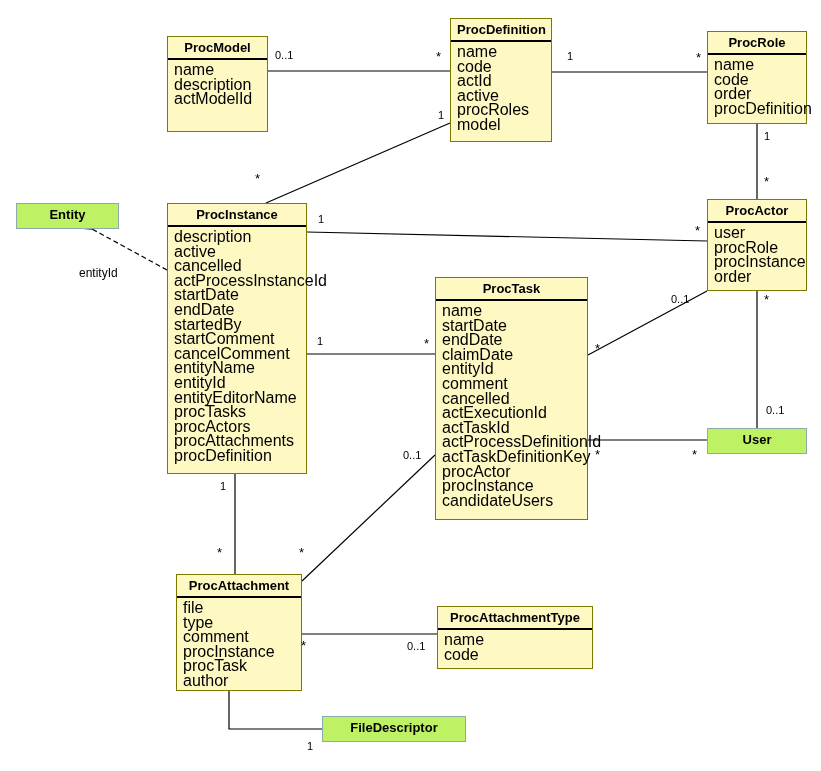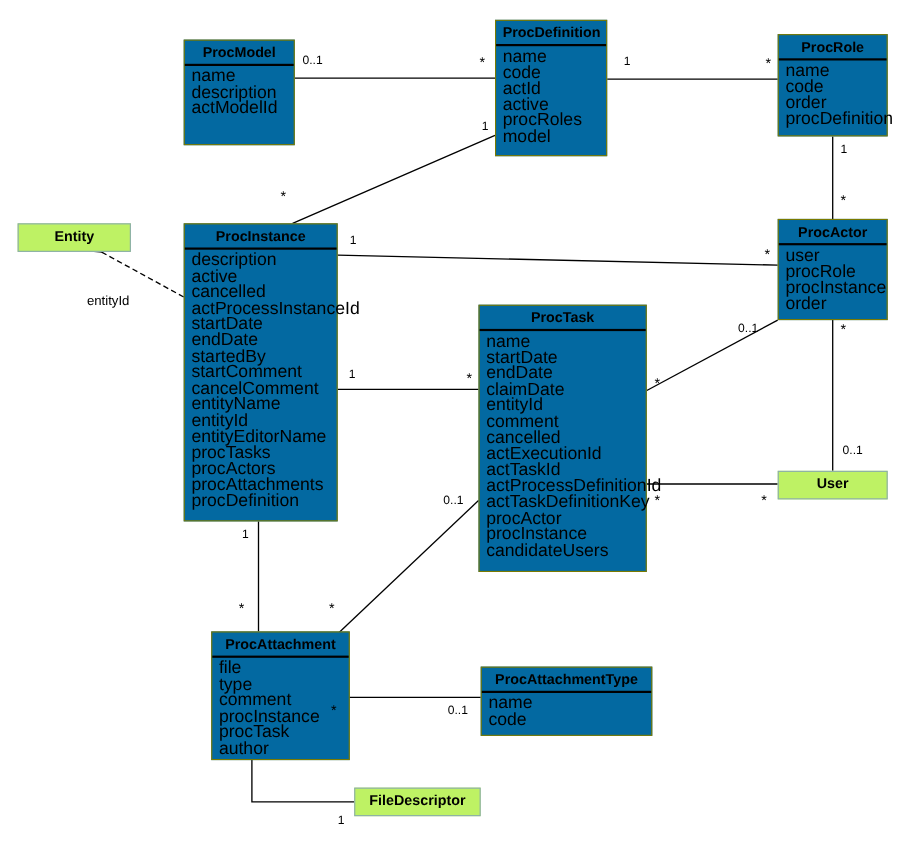--- a/index.html
+++ b/index.html
@@ -22,21 +22,21 @@
     left: 0;
     top: 0;
     width: 821px;
     height: 771px;
     pointer-events: none;
   }
   .uml-class {
     position: absolute;
     box-sizing: border-box;
     border: 1px solid #7a7a00;
-    background: #0369a1;
+    background: #fef9c3;
     z-index: 5;
   }
   .uml-class.simple {
     background: #bef264;
     border: 1px solid #8aacac;
   }
   .uml-name {
     text-align: center;
     font-weight: bold;
     font-size: 13px;
@@ -203,41 +203,41 @@
       <div class="uml-attr">procActor</div>
       <div class="uml-attr">procInstance</div>
       <div class="uml-attr">candidateUsers</div>
     </div>
   </div>
 
   <div class="uml-class simple" style="left:707px; top:428px; width:100px; height:26px;">
     <div class="uml-name">User</div>
   </div>
 
-  <div class="uml-class has-attrs" style="left:192px; top:574px; width:126px; height:117px;">
+  <div class="uml-class has-attrs" style="left:176px; top:574px; width:126px; height:117px;">
     <div class="uml-name">ProcAttachment</div>
     <div class="uml-attrs">
       <div class="uml-attr">file</div>
       <div class="uml-attr">type</div>
       <div class="uml-attr">comment</div>
       <div class="uml-attr">procInstance</div>
       <div class="uml-attr">procTask</div>
       <div class="uml-attr">author</div>
     </div>
   </div>
 
   <div class="uml-class has-attrs" style="left:437px; top:606px; width:156px; height:63px;">
     <div class="uml-name">ProcAttachmentType</div>
     <div class="uml-attrs">
       <div class="uml-attr">name</div>
       <div class="uml-attr">code</div>
     </div>
   </div>
 
-  <div class="uml-class simple" style="left:322px; top:716px; width:115px; height:26px;">
+  <div class="uml-class simple" style="left:322px; top:716px; width:144px; height:26px;">
     <div class="uml-name">FileDescriptor</div>
   </div>
 
   <div class="mult" style="left:275px; top:50px;">0..1</div>
   <div class="mult star" style="left:436px; top:52px;">*</div>
 
   <div class="mult" style="left:567px; top:51px;">1</div>
   <div class="mult star" style="left:696px; top:53px;">*</div>
 
   <div class="mult" style="left:764px; top:131px;">1</div>

